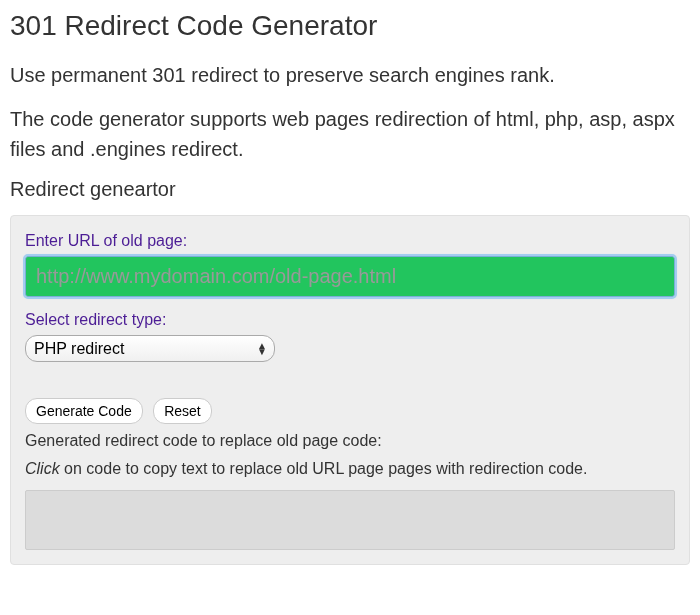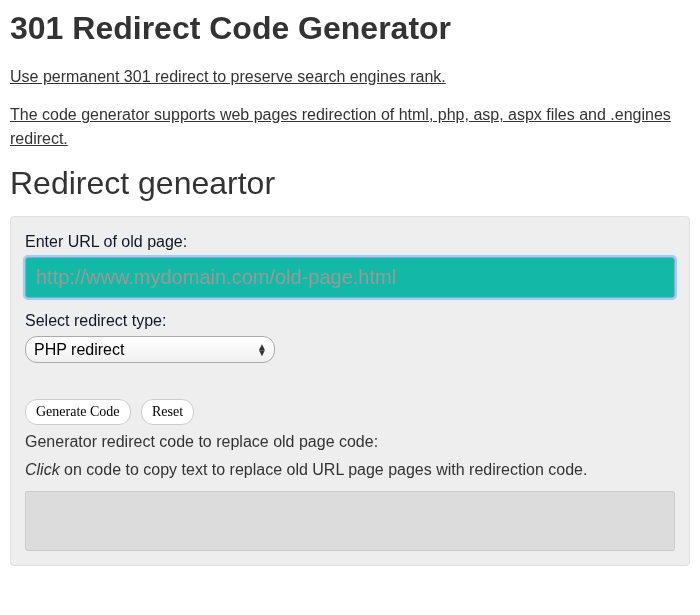--- a/index.html
+++ b/index.html
@@ -9,60 +9,59 @@
     }
     body {
       font-family: -apple-system, BlinkMacSystemFont, "Helvetica Neue", Arial, sans-serif;
       font-size: 16px;
       color: #333;
       background: #fff;
       padding: 10px 10px 0 10px;
       width: 700px;
     }
     h1 {
-      font-size: 32px;
-      font-weight: 700;
+      font-size: 28px;
+      font-weight: 400;
       color: #333;
       margin-bottom: 18px;
     }
     .intro-text {
-      font-size: 16px;
+      font-size: 20px;
       color: #333;
       line-height: 1.5;
       margin-bottom: 14px;
-      text-decoration: underline;
     }
     h2 {
-      font-size: 32px;
+      font-size: 20px;
       font-weight: 400;
       color: #333;
       margin-bottom: 14px;
     }
     .form-panel {
       background: #eeeeee;
       border: 1px solid #e0e0e0;
       border-radius: 4px;
       padding: 16px 14px 14px 14px;
     }
     .form-group {
       margin-bottom: 14px;
     }
     .form-label {
       display: block;
       font-size: 16px;
-      color: #0f172a;
+      color: #4c1d95;
       margin-bottom: 6px;
     }
     .form-input {
       width: 100%;
       font-size: 20px;
       padding: 8px 10px;
       border: 1px solid #ccc;
       border-radius: 3px;
-      background: #14b8a6;
+      background: #22c55e;
       color: #333;
       font-family: inherit;
     }
     .form-input::placeholder {
       color: #999;
     }
     .form-input.focused {
       border: 1px solid #7aaed6;
       outline: 2px solid #a3cdf0;
       outline-offset: 0;
@@ -97,21 +96,21 @@
     .button-row {
       margin-top: 36px;
       margin-bottom: 6px;
     }
     .btn {
       font-size: 14px;
       padding: 4px 10px;
       border: 1px solid #ccc;
       border-radius: 12px;
       background: #fff;
-      font-family: Liberation Serif, serif;
+      font-family: Liberation Sans, sans-serif;
       cursor: pointer;
       margin-right: 6px;
     }
     .generated-label {
       font-size: 16px;
       color: #333;
       margin-top: 8px;
       margin-bottom: 10px;
     }
     .click-hint {
@@ -157,21 +156,21 @@
       </select>
       <span class="select-arrows">▲<br>▼</span>
     </div>
   </div>
 
   <div class="button-row">
     <button class="btn">Generate Code</button>
     <button class="btn">Reset</button>
   </div>
 
-  <p class="generated-label">Generator redirect code to replace old page code:</p>
+  <p class="generated-label">Generated redirect code to replace old page code:</p>
 
   <p class="click-hint">
     <em>Click</em><span> on code to copy text to replace old URL page pages with redirection code.</span>
   </p>
 
   <div class="code-output"></div>
 
 </div>
 
 </body></html>

